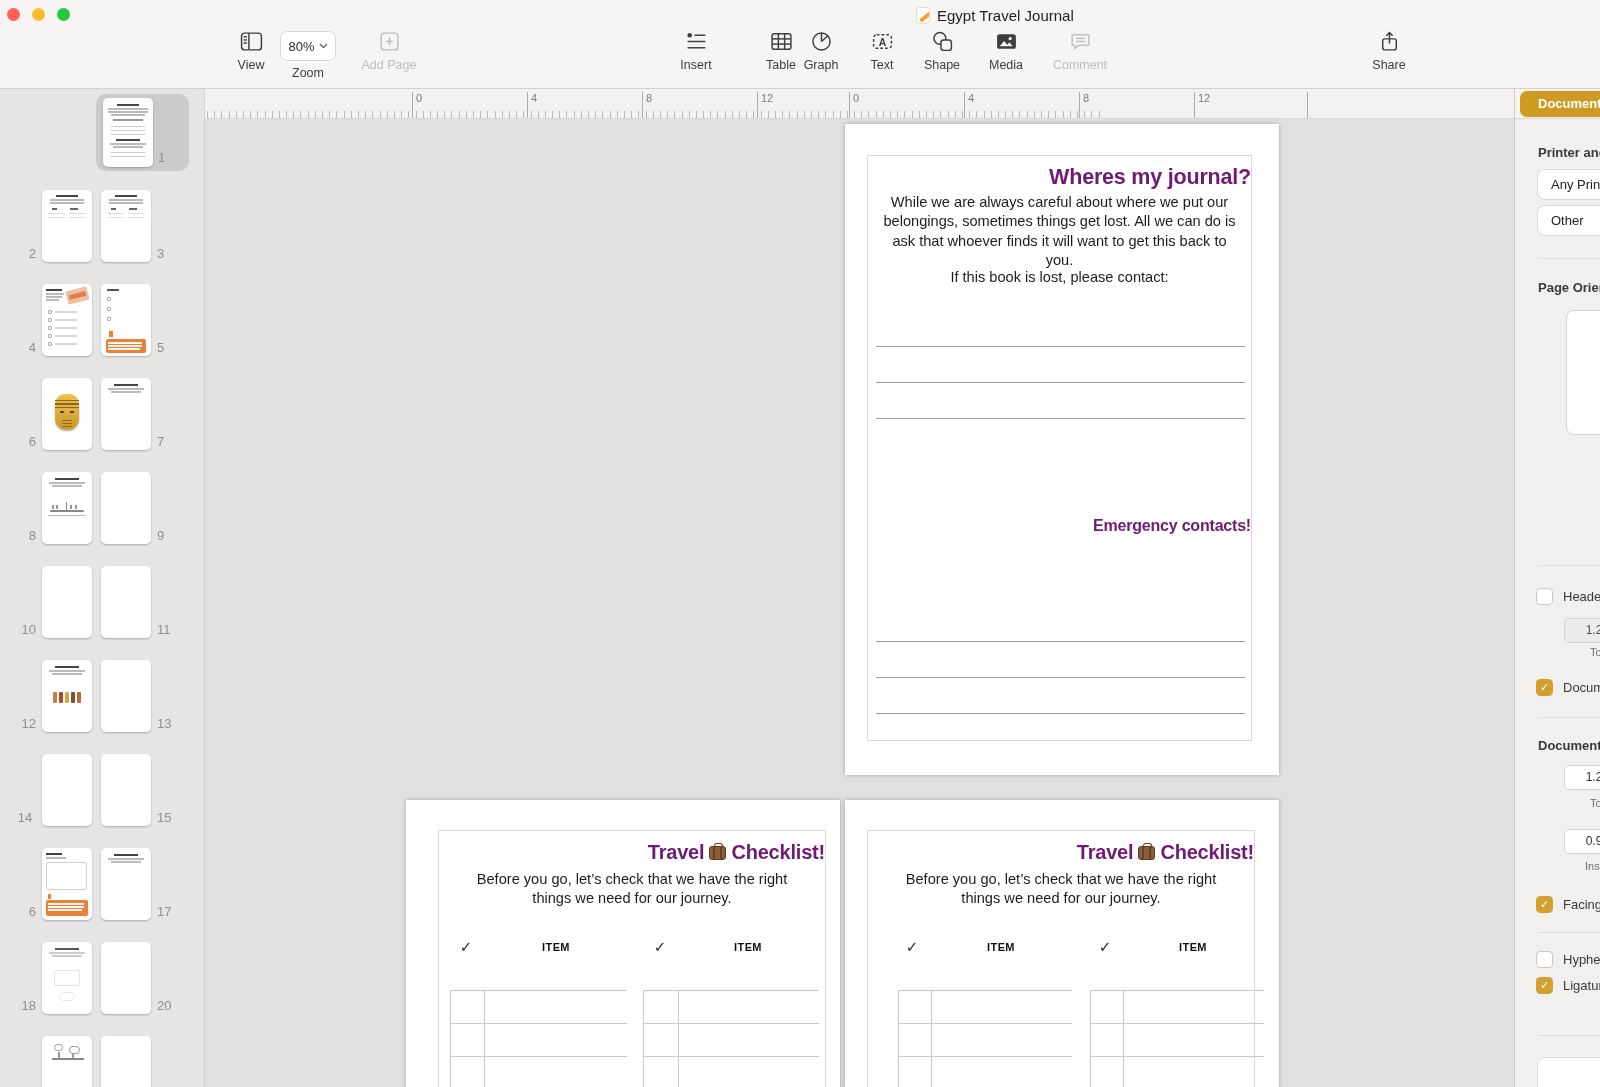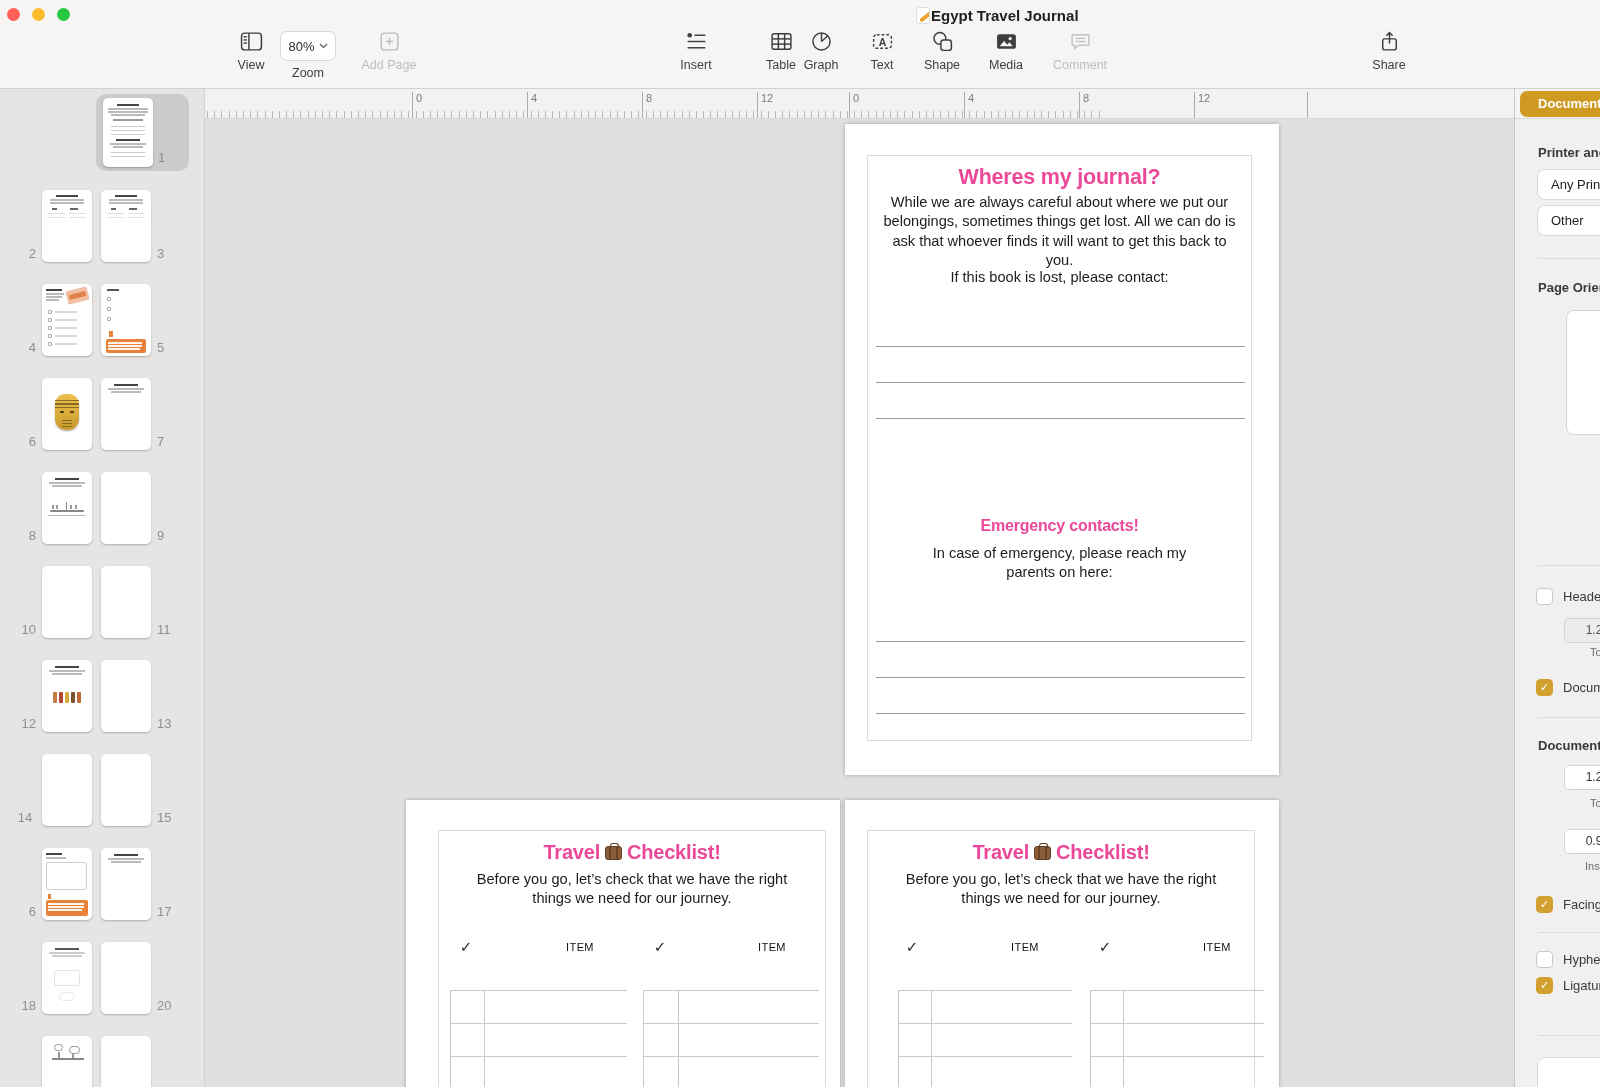--- a/index.html
+++ b/index.html
@@ -5,21 +5,21 @@
   * { margin:0; padding:0; box-sizing:border-box; }
   html,body { width:1600px; height:1087px; overflow:hidden; position:relative;
     font-family:"Liberation Sans","DejaVu Sans",sans-serif; background:#e1e0df; }
 
   
   #chrome { position:absolute; left:0; top:0; width:1600px; height:89px; background:#f6f5f4; border-bottom:1px solid #d2d1d0; }
   .tl { position:absolute; top:8px; width:13px; height:13px; border-radius:50%; }
   #win-title { position:absolute; top:4px; left:916px; height:22px; display:flex; align-items:center; }
   #doc-icon { width:14px; height:17px; background:#fff; border:1px solid #ddd; border-radius:3px; position:relative; overflow:hidden; }
   #doc-icon::after { content:""; position:absolute; left:2px; top:7px; width:13px; height:4px; background:#f0a030; transform:rotate(-38deg); border-radius:2px; }
-  #win-title span { margin-left:1px; font-size:15px; font-weight:bold; color:#1e1e1e; }
+  #win-title span { margin-left:7px; font-size:15px; font-weight:normal; color:#1e1e1e; }
   .tbtn { position:absolute; top:30px; width:70px; text-align:center; color:#3e3e3e; }
   .tbtn svg { display:block; margin:0 auto; }
   .tlabel { display:block; margin-top:5px; font-size:12.5px; }
   .disabled, .disabled .tlabel { color:#bdbdbd; }
   #zoom-btn { position:absolute; left:280px; top:31px; width:56px; height:30px; background:#fff; border:1px solid #d8d7d6; border-radius:7px; font-size:13px; color:#2c2c2c; display:flex; align-items:center; justify-content:center; gap:4px; }
 
   
   #ruler { position:absolute; left:205px; top:89px; width:1309px; height:30px; background:#f3f2f1; border-bottom:1px solid #d8d7d6; }
   #tickband { position:absolute; left:207px; top:111px; width:897px; height:7px;
     background:repeating-linear-gradient(to right,#b8b8b8 0 1px,transparent 1px 7.19px); }
@@ -44,28 +44,28 @@
   .cblab { position:absolute; left:48px; font-size:13px; color:#3a3a3a; white-space:nowrap; }
   .pin { position:absolute; left:49px; width:60px; height:25px; background:#fff; border:1px solid #d4d3d2; border-radius:5px; font-size:12px; color:#333; text-align:center; line-height:23px; }
   .pin.dis { background:#ececea; color:#555; }
   .pinlab { position:absolute; font-size:11px; color:#6e6e6e; white-space:nowrap; }
   #orient-box { position:absolute; left:51px; top:191px; width:60px; height:125px; background:#fff; border:1px solid #d5d4d3; border-radius:8px; }
   #panel-btn { position:absolute; left:23px; top:939px; width:80px; height:40px; background:#fff; border-radius:8px; box-shadow:0 0 0 1px #dcdbda; }
 
   
   .sheet { position:absolute; background:#fff; box-shadow:0 0 4px rgba(0,0,0,.28); }
   .inbox { position:absolute; border:1px solid #d9d9d9; }
-  .doc-h1 { position:absolute; width:100%; text-align:center; font-weight:bold; color:#ec4899; letter-spacing:-.2px; }
+  .doc-h1 { position:absolute; width:100%; text-align:right; font-weight:bold; color:#701a75; letter-spacing:-.2px; }
   .doc-p { position:absolute; left:50%; transform:translateX(-50%); text-align:center; font-size:14.6px; line-height:19.4px; color:#1c1c1c; }
   .wline { position:absolute; height:1px; background:#9a9a9a; }
   .ck-table { position:absolute; border-top:1px solid #c9c9c9; border-left:1px solid #c9c9c9; overflow:hidden; }
   .ck-row { border-bottom:1px solid #c9c9c9; height:33px; }
   .ck-div { position:absolute; top:0; width:1px; height:100%; background:#c9c9c9; }
   .hcheck { position:absolute; transform:translateX(-50%); font-size:15px; color:#2a2a2a; }
-  .hitem { position:absolute; transform:translateX(-50%); font-size:11px; font-weight:normal; letter-spacing:.4px; color:#111;margin-left:24px; }
+  .hitem { position:absolute; transform:translateX(-50%); font-size:11px; font-weight:bold; letter-spacing:.4px; color:#111; }
   .suitcase { display:inline-block; width:17px; height:14px; background:#8a5d3b; border:1px solid #5f3d22; border-radius:3px; position:relative; margin:0 5px; vertical-align:-1px;
     background-image:linear-gradient(90deg,transparent 3px,#6b4426 3px,#6b4426 5px,transparent 5px,transparent 10px,#6b4426 10px,#6b4426 12px,transparent 12px); }
   .suitcase::before { content:""; position:absolute; left:4px; top:-4px; width:7px; height:4px; border:1.5px solid #5f3d22; border-bottom:none; border-radius:3px 3px 0 0; }
 </style>
 </head>
 <body>
 
 <div id="chrome">
   <div class="tl" style="left:7px;background:#fe5f57"></div>
   <div class="tl" style="left:32px;background:#febb2e"></div>
@@ -369,21 +369,20 @@
 
 <div class="sheet" style="left:845px;top:124px;width:434px;height:651px">
   <div class="inbox" style="left:22px;top:31px;width:385px;height:586px">
     <div class="doc-h1" style="top:9px;font-size:21.5px">Wheres my journal?</div>
     <div class="doc-p" style="top:37px;width:362px">While we are always careful about where we put our belongings, sometimes things get lost. All we can do is ask that whoever finds it will want to get this back to you.</div>
     <div class="doc-p" style="top:112px;width:330px">If this book is lost, please contact:</div>
     <div class="wline" style="left:8px;top:190px;width:369px"></div>
     <div class="wline" style="left:8px;top:226px;width:369px"></div>
     <div class="wline" style="left:8px;top:262px;width:369px"></div>
     <div class="doc-h1" style="top:361px;font-size:16px">Emergency contacts!</div>
-    <div class="doc-p" style="top:388px;width:255px">In case of emergency, please reach my parents on here:</div>
     <div class="wline" style="left:8px;top:485px;width:369px"></div>
     <div class="wline" style="left:8px;top:521px;width:369px"></div>
     <div class="wline" style="left:8px;top:557px;width:369px"></div>
   </div>
 </div>
 
 <div class="sheet" style="left:406px;top:800px;width:434px;height:290px">
   <div class="inbox" style="left:32px;top:30px;width:388px;height:300px">
     <div class="doc-h1" style="top:10px;font-size:20px"><span>Travel</span><span class="suitcase"></span><span>Checklist!</span></div>
     <div class="doc-p" style="top:39px;width:312px">Before you go, let’s check that we have the right things we need for our journey.</div>

